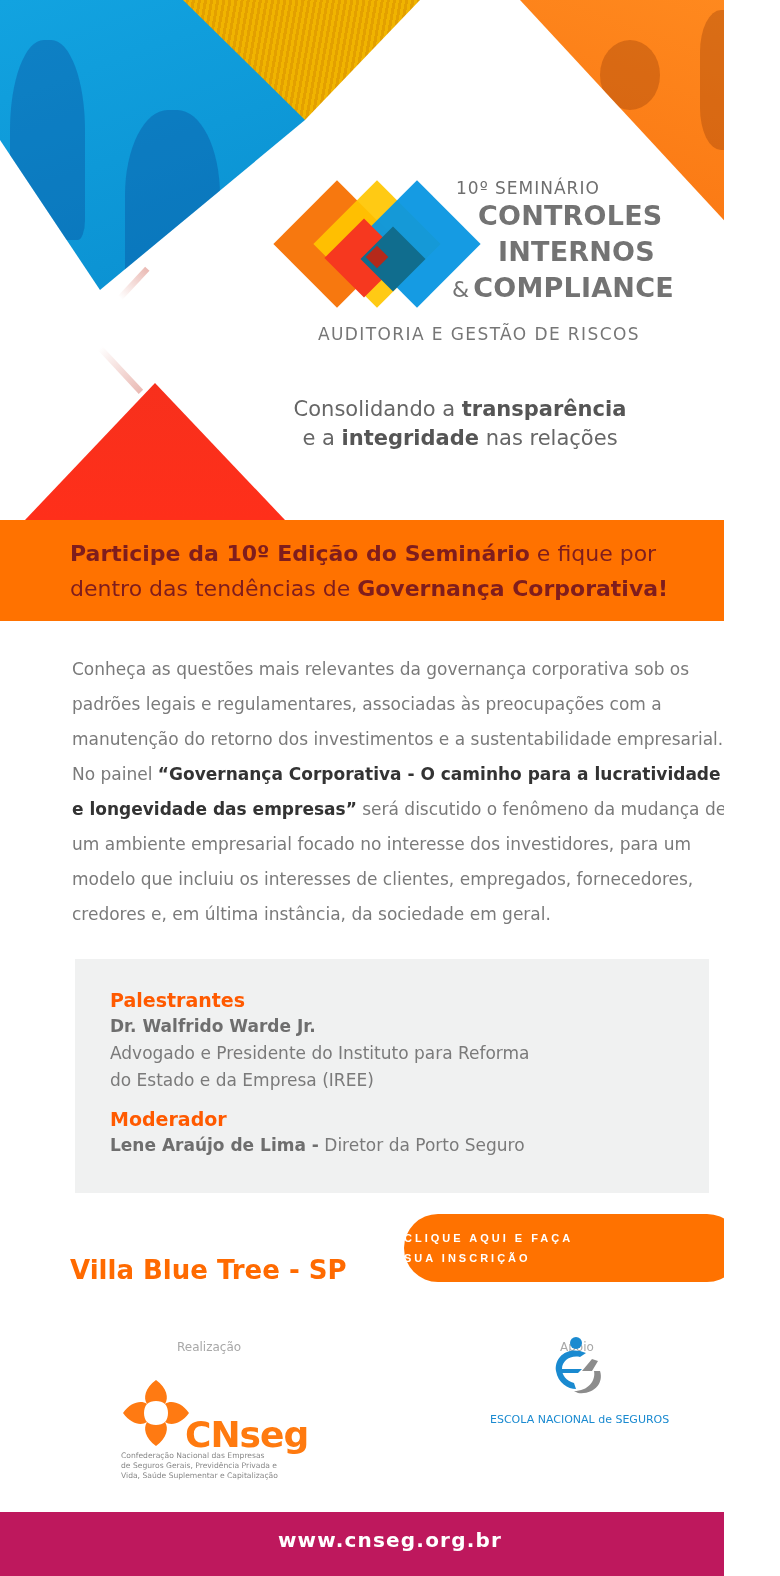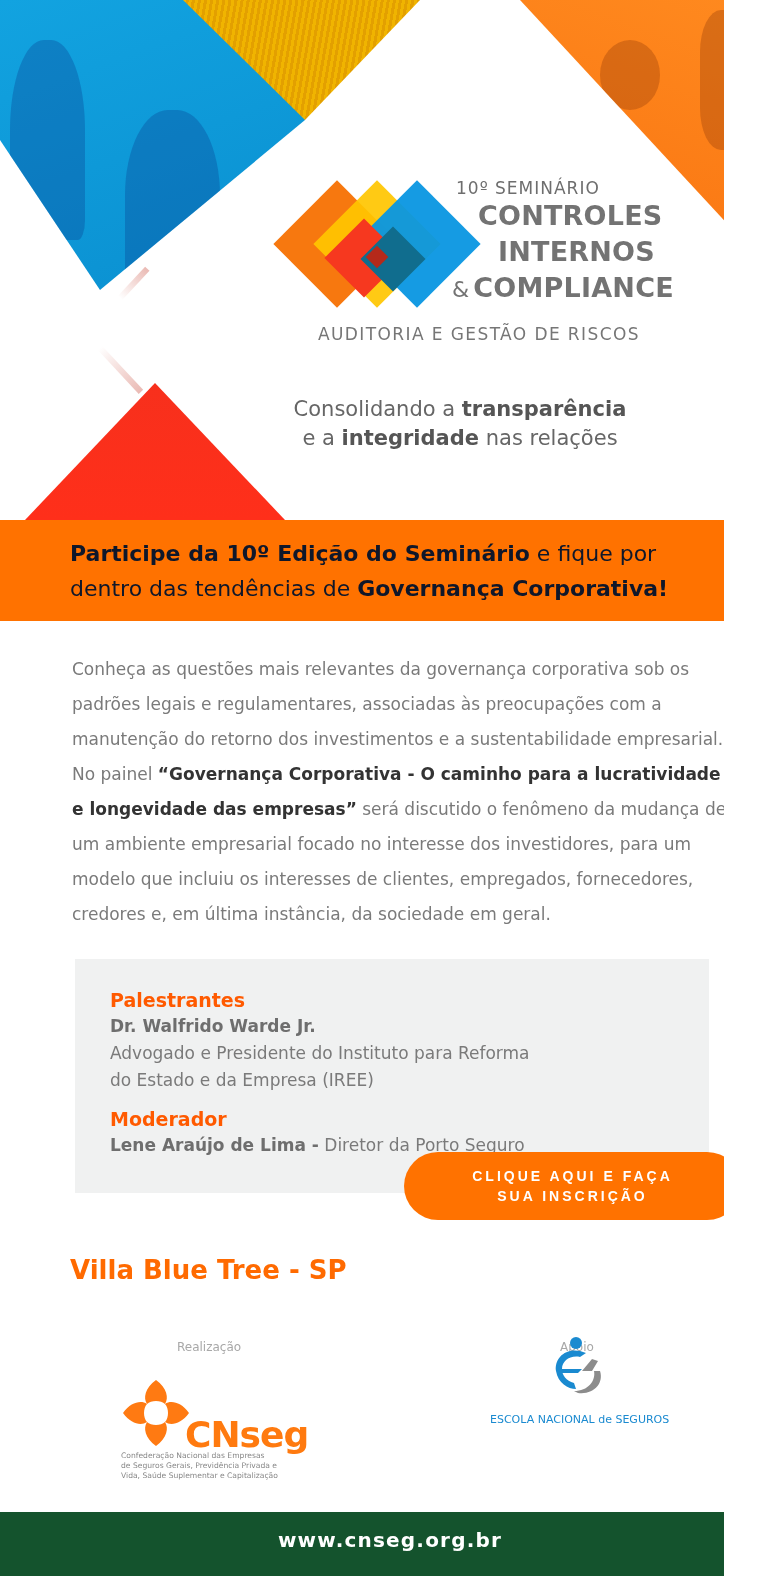--- a/index.html
+++ b/index.html
@@ -32,53 +32,53 @@
   .d-overlap-c { position: absolute; left: 97px; top: 71px; width: 16px; height: 16px; transform: rotate(45deg); background: #b5291a; }
   .logo-text { position: absolute; left: 180px; top: 0; }
   .seminario { font-family: "DejaVu Sans", sans-serif; font-size: 17px; color: #6e6e6e; letter-spacing: 1px; padding-left: 4px; }
   .big-line { font-family: "DejaVu Sans", sans-serif; font-weight: bold; font-size: 27px; color: #737373; line-height: 36px; letter-spacing: 0.2px; }
   .amp { font-weight: normal; font-size: 22px; margin-right: 4px; }
   .sub-line { position: absolute; left: 318px; top: 324px; font-size: 17px; color: #767676; letter-spacing: 1.4px; }
   .tagline { position: absolute; left: 270px; top: 395px; width: 380px; text-align: center; font-size: 21px; color: #666; line-height: 29px; }
   .tagline b { color: #555; }
 
   
-  .banner { position: absolute; left: 0; top: 520px; width: 780px; height: 101px; background: #ff7200; color: #0f172a; font-size: 22px; line-height: 35px; padding: 16px 0 0 70px; }
+  .banner { position: absolute; left: 0; top: 520px; width: 780px; height: 101px; background: #ff7200; color: #7f1d1d; font-size: 22px; line-height: 35px; padding: 16px 0 0 70px; }
   .banner b { font-weight: bold; }
 
   
   .copy { position: absolute; left: 72px; top: 652px; width: 660px; font-size: 17px; line-height: 35px; color: #7a7a7a; }
   .copy b { color: #333; }
 
   
   .speakers { position: absolute; left: 75px; top: 959px; width: 634px; height: 234px; background: #f0f1f1; padding: 28px 0 0 35px; }
   .sp-h { color: #ff5a00; font-weight: bold; font-size: 19px; line-height: 26px; }
   .sp-name { color: #6e6e6e; font-weight: bold; font-size: 17px; line-height: 27px; }
   .sp-desc { color: #7a7a7a; font-size: 17px; line-height: 27px; }
   .sp-gap { height: 12px; }
 
   .credit { position: absolute; left: 744px; top: 1180px; transform: rotate(-90deg); transform-origin: left top; font-size: 9px; color: #999; white-space: nowrap; }
 
   
   .date { position: absolute; left: 45px; top: 1220px; font-size: 21px; font-weight: bold; color: #ff6a00; }
   .venue { position: absolute; left: 70px; top: 1255px; font-size: 26px; font-weight: bold; color: #ff6a00; }
-  .cta { position: absolute; left: 404px; top: 1152px; width: 337px; height: 68px; border-radius: 34px; background: #ff7200; color: #fff; border: none; font-size: 14px; font-weight: bold; letter-spacing: 3px; line-height: 20px; text-align: center; display: flex; flex-direction: column; justify-content: center; cursor: pointer; }
+  .cta { position: absolute; left: 404px; top: 1214px; width: 337px; height: 68px; border-radius: 34px; background: #ff7200; color: #fff; border: none; font-size: 11px; font-weight: bold; letter-spacing: 3px; line-height: 20px; text-align: left; display: flex; flex-direction: column; justify-content: center; cursor: pointer; }
 
   
   .label-small { position: absolute; font-size: 12px; color: #a8a8a8; }
   .cnseg { position: absolute; left: 115px; top: 1378px; width: 200px; height: 110px; }
   .cnseg-mark { position: absolute; left: 6px; top: 0; width: 70px; height: 70px; }
   .cnseg-word { position: absolute; left: 70px; top: 36px; font-size: 36px; font-weight: bold; color: #ff7a0f; letter-spacing: -1px; }
   .cnseg-sub { position: absolute; left: 6px; top: 73px; font-size: 7.6px; line-height: 10px; color: #888; width: 200px; }
   .ens { position: absolute; left: 490px; top: 1335px; width: 180px; height: 95px; }
   .ens-mark { position: absolute; left: 58px; top: 0; width: 60px; height: 60px; }
   .ens-text { position: absolute; left: 0; top: 78px; font-size: 11px; color: #1a8ad0; white-space: nowrap; }
 
   
-  .footer { position: absolute; left: 0; top: 1512px; width: 780px; height: 64px; background: #14532d; color: #fff; font-size: 20px; font-weight: bold; text-align: center; line-height: 56px; letter-spacing: 1.2px; }
+  .footer { position: absolute; left: 0; top: 1512px; width: 780px; height: 64px; background: #be185d; color: #fff; font-size: 20px; font-weight: bold; text-align: center; line-height: 56px; letter-spacing: 1.2px; }
   .footer a { color: #fff; text-decoration: none; }
 </style>
 </head>
 <body>
 
 <div class="page">
 
   <div class="hero">
     <div class="tri tri-blue">
       <div class="silhouette" style="left:10px;top:40px;width:75px;height:200px;"></div>

